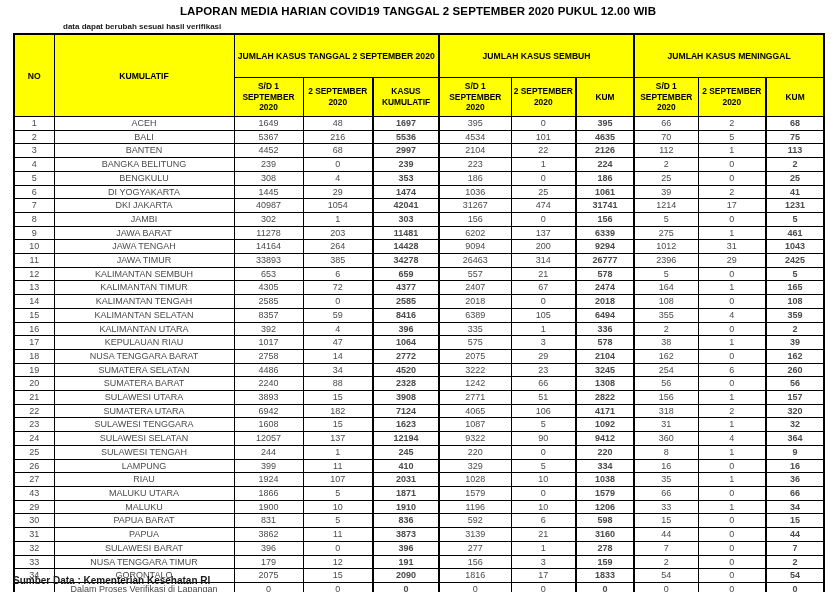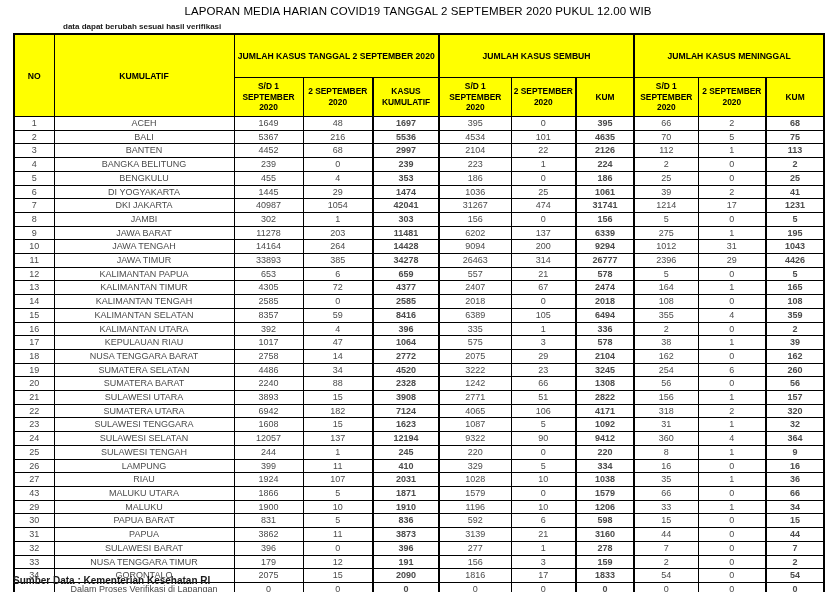--- a/index.html
+++ b/index.html
@@ -3,21 +3,21 @@
 <meta charset="utf-8">
 <style>
   html,body { margin:0; padding:0; }
   body {
     width:836px; height:592px; background:#ffffff; position:relative;
     font-family:"Liberation Sans", sans-serif; color:#000;
     overflow:hidden;
   }
   .title {
     position:absolute; top:5px; left:0; right:0;
-    text-align:center; font-size:11.5px; font-weight:normal; letter-spacing:0.1px;
+    text-align:center; font-size:11.5px; font-weight:bold; letter-spacing:0.1px;
   }
   .note {
     position:absolute; top:22px; left:46px;
     font-size:8px; font-weight:bold; color:#1a1a1a;padding-left:17px;
   }
   table.report {
     position:absolute; top:33px; left:13px;
     width:810px; border-collapse:collapse; table-layout:fixed;
     border:2px solid #000;
   }
@@ -136,21 +136,21 @@
         <td>223</td>
         <td>1</td>
         <td class="kum">224</td>
         <td>2</td>
         <td>0</td>
         <td class="kum">2</td>
       </tr>
       <tr>
         <td>5</td>
         <td class="prov">BENGKULU</td>
-        <td>455</td>
+        <td>308</td>
         <td>4</td>
         <td class="kum">353</td>
         <td>186</td>
         <td>0</td>
         <td class="kum">186</td>
         <td>25</td>
         <td>0</td>
         <td class="kum">25</td>
       </tr>
       <tr>
@@ -196,21 +196,21 @@
         <td>9</td>
         <td class="prov">JAWA BARAT</td>
         <td>11278</td>
         <td>203</td>
         <td class="kum">11481</td>
         <td>6202</td>
         <td>137</td>
         <td class="kum">6339</td>
         <td>275</td>
         <td>1</td>
-        <td class="kum">195</td>
+        <td class="kum">461</td>
       </tr>
       <tr>
         <td>10</td>
         <td class="prov">JAWA TENGAH</td>
         <td>14164</td>
         <td>264</td>
         <td class="kum">14428</td>
         <td>9094</td>
         <td>200</td>
         <td class="kum">9294</td>
@@ -222,25 +222,25 @@
         <td>11</td>
         <td class="prov">JAWA TIMUR</td>
         <td>33893</td>
         <td>385</td>
         <td class="kum">34278</td>
         <td>26463</td>
         <td>314</td>
         <td class="kum">26777</td>
         <td>2396</td>
         <td>29</td>
-        <td class="kum">4426</td>
+        <td class="kum">2425</td>
       </tr>
       <tr>
         <td>12</td>
-        <td class="prov">KALIMANTAN PAPUA</td>
+        <td class="prov">KALIMANTAN SEMBUH</td>
         <td>653</td>
         <td>6</td>
         <td class="kum">659</td>
         <td>557</td>
         <td>21</td>
         <td class="kum">578</td>
         <td>5</td>
         <td>0</td>
         <td class="kum">5</td>
       </tr>

